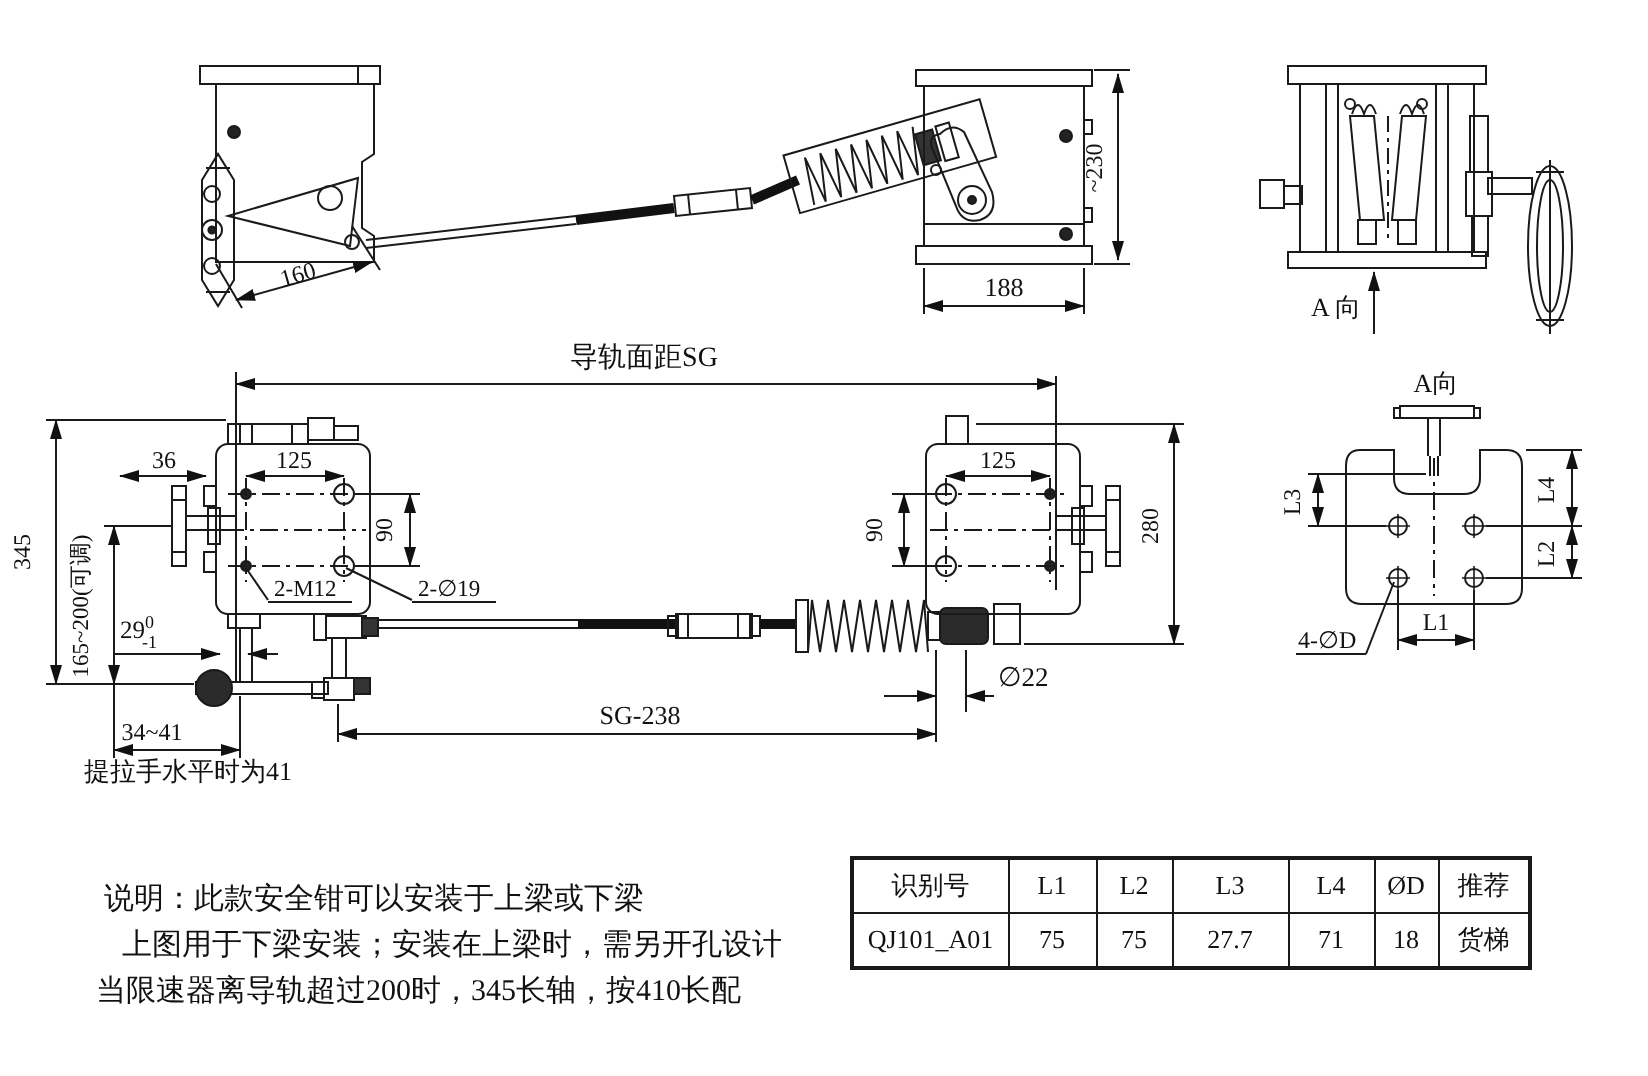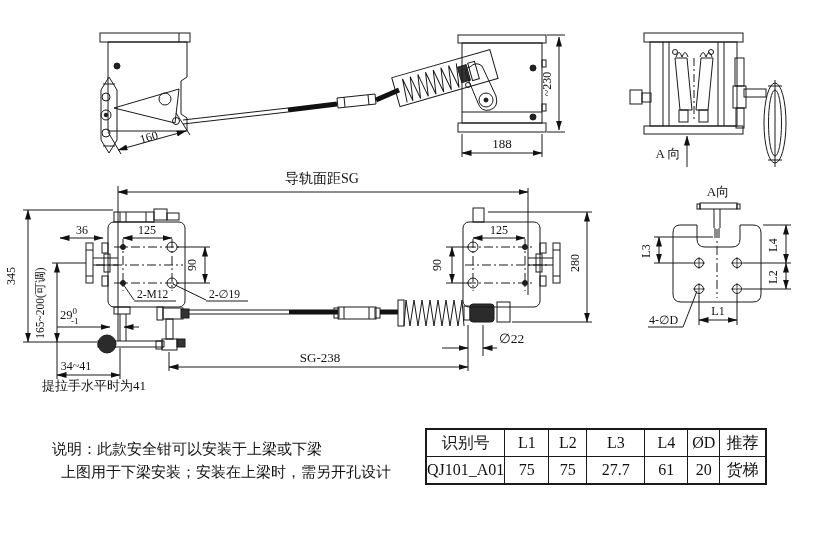--- a/index.html
+++ b/index.html
@@ -1,21 +1,21 @@
 <!DOCTYPE html>
 <html><head>
 <meta charset="utf-8">
 <style>
   html,body{margin:0;padding:0;background:#ffffff;}
   .canvas{position:relative;width:824px;height:538px;background:#fff;overflow:hidden;
           font-family:"Liberation Serif","DejaVu Serif",serif;color:#111;}
   svg text{fill:#111;font-family:"Liberation Serif","DejaVu Serif",serif;}
   .notes{position:absolute;font-size:15px;color:#111;white-space:nowrap;}
   table.spec{position:absolute;left:425px;top:428px;border-collapse:collapse;table-layout:fixed;
-             border:2px solid #1a1a1a;font-size:16px;}
+             border:2px solid #1a1a1a;font-size:13px;}
   table.spec td,table.spec th{border:1px solid #1a1a1a;text-align:center;padding:0;height:26px;
              font-weight:normal;overflow:hidden;}
 </style>
 </head>
 <body>
 
 <div class="canvas">
 
 <svg width="824" height="538" viewBox="0 0 824 538">
   <defs>
@@ -292,20 +292,21 @@
   <text x="650" y="251" font-size="12" text-anchor="middle" transform="rotate(-90 650 251)">L3</text>
   <text x="777" y="245" font-size="12" text-anchor="middle" transform="rotate(-90 777 245)">L4</text>
   <text x="777" y="277" font-size="12" text-anchor="middle" transform="rotate(-90 777 277)">L2</text>
   <text x="718" y="315" font-size="12" text-anchor="middle">L1</text>
   <text x="649" y="324" font-size="12">4-∅D</text>
 </svg>
 
 
 <div class="notes" style="left:52px;top:440px;">说明：此款安全钳可以安装于上梁或下梁</div>
 <div class="notes" style="left:45px;top:463px;margin-left:16px;">上图用于下梁安装；安装在上梁时，需另开孔设计</div>
+<div class="notes" style="left:48px;top:486px;">当限速器离导轨超过200时，345长轴，按410长配</div>
 
 
 <table class="spec">
   <colgroup>
     <col style="width:78px">
         <col style="width:44px">
         <col style="width:38px">
         <col style="width:58px">
     <col style="width:43px">
         <col style="width:32px">
@@ -319,20 +320,20 @@
     <th>L3</th>
     <th>L4</th>
     <th>ØD</th>
     <th>推荐</th>
   </tr>
   <tr>
     <td>QJ101_A01</td>
     <td>75</td>
     <td>75</td>
     <td>27.7</td>
-    <td>61</td>
-    <td>20</td>
+    <td>71</td>
+    <td>18</td>
     <td>货梯</td>
   </tr>
 </tbody>
     </table>
 
 </div>
 
 </body></html>

